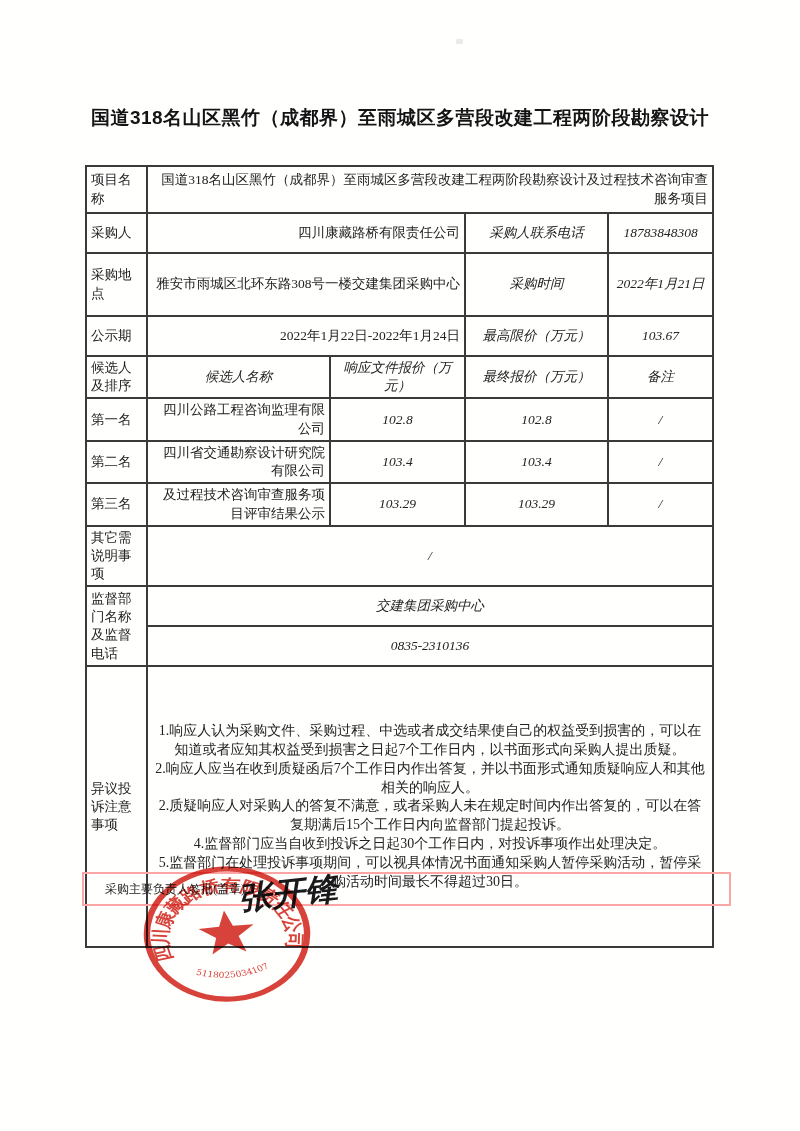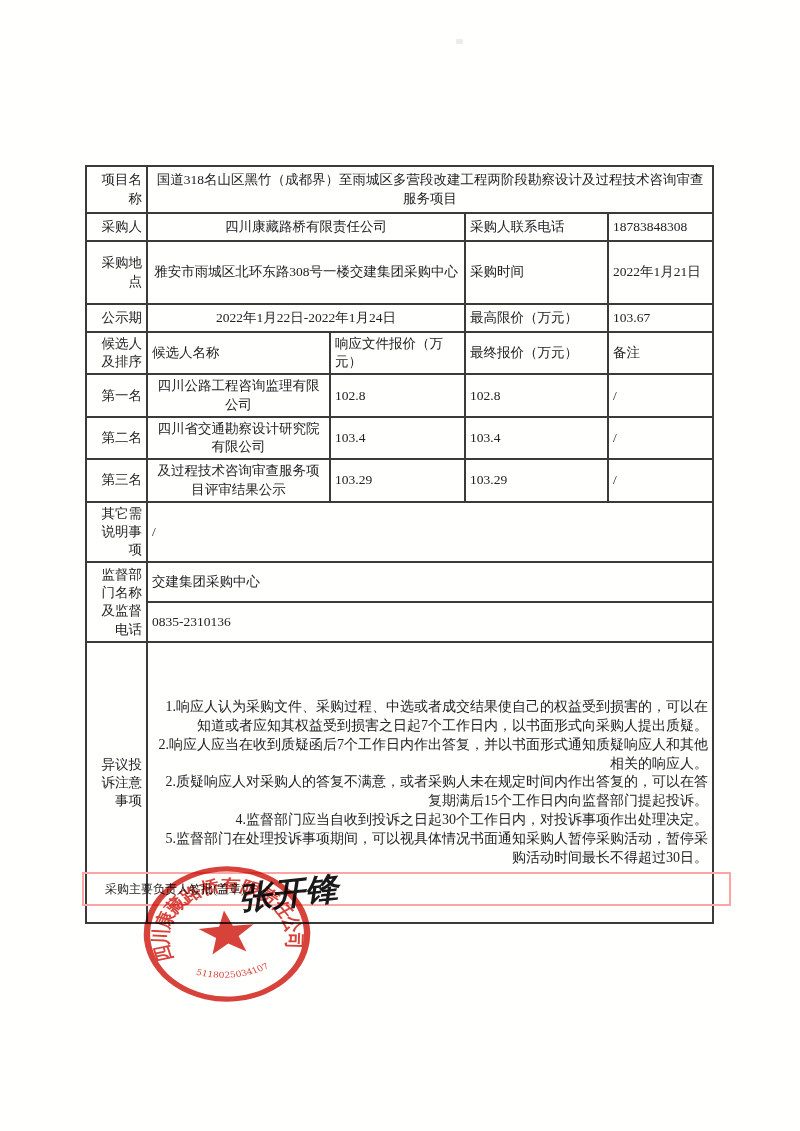--- a/index.html
+++ b/index.html
@@ -9,44 +9,45 @@
 
   .title{position:absolute;top:104px;left:0;width:800px;text-align:center;
          font-family:"Liberation Sans","DejaVu Sans",sans-serif;
          font-weight:bold;font-size:19px;line-height:27px;color:#141414;letter-spacing:.5px;}
 
   table.main{position:absolute;left:85px;top:165px;width:627px;height:699px;
              border-collapse:collapse;table-layout:fixed;
              font-size:13.5px;color:#222;}
   table.main td{border:2px solid #3a3a3a;padding:2px 4px;vertical-align:middle;
                 line-height:1.35;overflow:hidden;}
-  td.lbl{text-align:right;padding-left:3px;}
-  td.lft{text-align:center;padding-left:6px;}
-  td.ctr{}
-  tr.h47{height:47px;} tr.h28{height:28px;} tr.h45{height:63px;}
+  td.lbl{text-align:left;padding-left:3px;}
+  td.lft{text-align:right;padding-left:6px;}
+  td.ctr{text-align:center;font-style:italic;}
+  tr.h47{height:47px;} tr.h28{height:40px;} tr.h45{height:63px;}
   tr.h42{height:42px;} tr.h39{height:39px;} tr.h36{height:36px;}
   tr.h37{height:37px;margin-top:44px;} tr.h40{height:40px;padding-left:33px;} tr.h281{height:281px;}
-  td.notes{vertical-align:middle;padding:30px 8px 8px 8px;font-size:14px;line-height:23px;text-align:right;}
+  td.notes{vertical-align:middle;padding:30px 8px 8px 8px;font-size:14px;line-height:23px;text-align:center;}
   td.notes div{margin:0;}
 
   .signrow{position:absolute;left:82px;top:872px;width:624px;height:30px;
            border:2px solid #fca5a5;font-size:12px;line-height:30px;
            padding-left:21px;color:#222;background:transparent;}
   .signature{position:absolute;left:230px;top:862px;z-index:6;}
   .stamp{position:absolute;left:136px;top:860px;z-index:7;opacity:.88;mix-blend-mode:multiply;}
   .speck{position:absolute;left:456px;top:39px;width:7px;height:5px;background:#ebebe8;border-radius:1px;}
 </style>
 </head>
 <body>
 
 <div class="page">
 
   <div class="speck"></div>
 
   <div class="title">
+    <div>国道318名山区黑竹（成都界）至雨城区多营段改建工程两阶段勘察设计</div>
   </div>
 
   <table class="main">
     <colgroup>
       <col style="width:61px">
         <col style="width:183px">
         <col style="width:135px">
       <col style="width:143px">
         <col style="width:105px">
     </colgroup>

